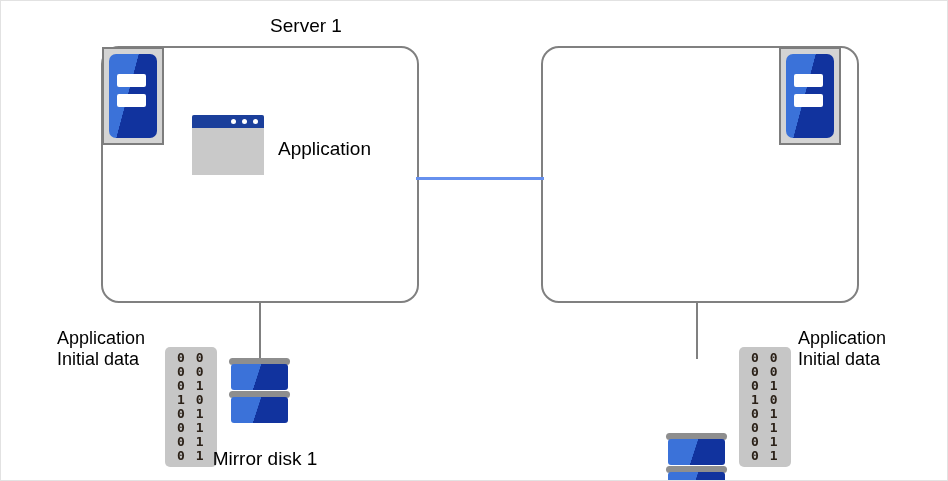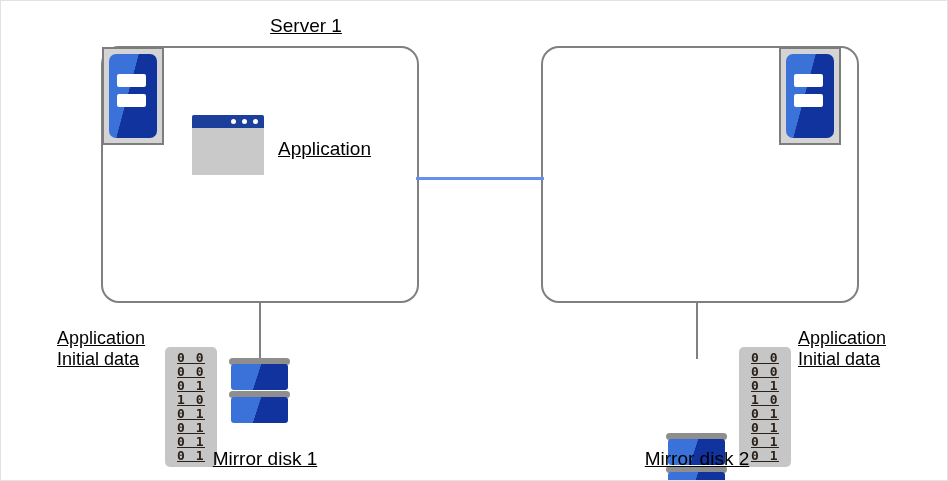--- a/index.html
+++ b/index.html
@@ -13,21 +13,21 @@
     height: 481px;
     background: #ffffff;
     border: 1px solid #e2e2e2;
     box-sizing: border-box;
     overflow: hidden;
     font-family: "Liberation Sans", sans-serif;
     color: #000000;
   }
 
   
-  .abs { position: absolute; text-decoration: underline; }
+  .abs { position: absolute; }
 
   
   .server-title {
     font-size: 19px;
     line-height: 22px;
     color: #000000;
     white-space: nowrap;
     text-align: center;
   }
 
@@ -238,15 +238,14 @@
     <div>0 1 1 0</div>
     <div>0 1 0 1</div>
     <div>0 1 0 1</div>
   </div>
 
   <div class="abs" style="left:797px; top:327px;">
     <div class="data-label">Application</div>
     <div class="data-label">Initial data</div>
   </div>
 
-  <div class="abs disk-caption" style="left:596px; top:447px; width:200px;">Mirror disk 2</div>
 
 </div>
 
 </body></html>

